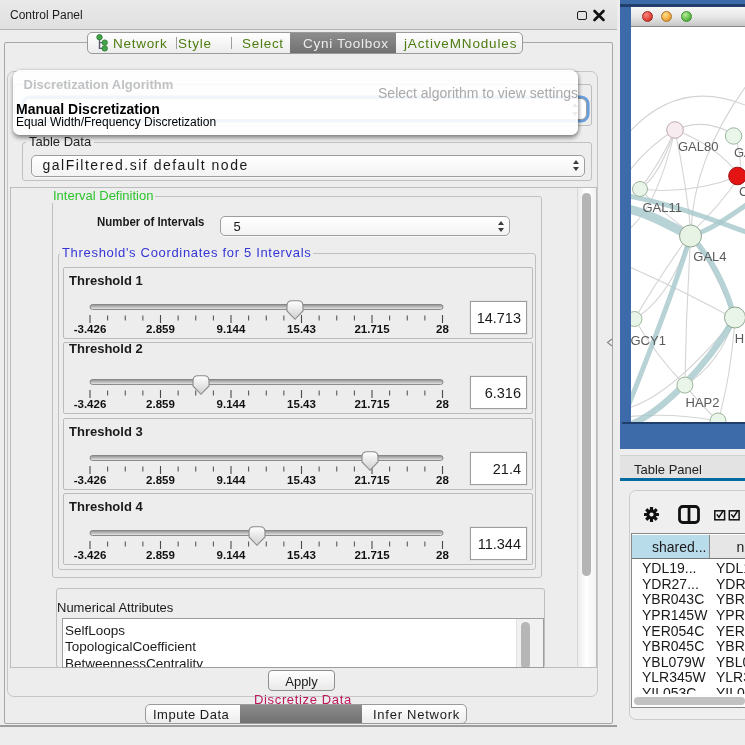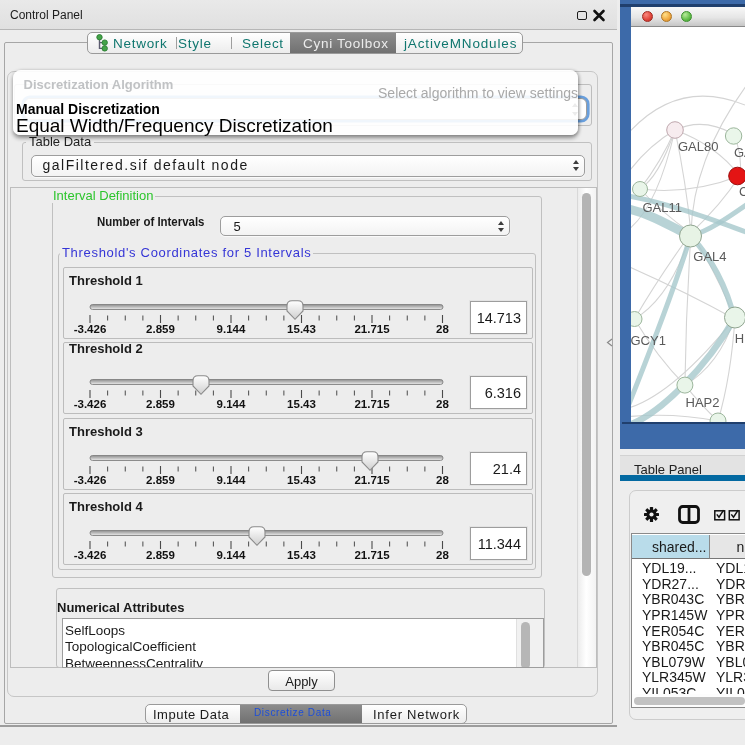--- a/index.html
+++ b/index.html
@@ -9,30 +9,30 @@
 
 #titlebar{left:0;top:0;width:617px;height:30px;background:linear-gradient(#e9e9e9,#e0e0e0);border-bottom:1px solid #b6b6b6}
 #title{left:10px;top:8px;font-size:12px;color:#1c1c1c}
 #winbox{left:577px;top:11px;width:10px;height:9px;border:1.6px solid #1c1c1c;border-radius:2px}
 #tabpane{left:4px;top:42px;width:609px;height:682px;border:1px solid #a6a6a6;border-radius:2px;background:#ededed}
 
 .strip{background:linear-gradient(#ffffff,#ececec);border:1px solid #9a9a9a;border-radius:5px}
 #topstrip{left:87px;top:32px;width:436px;height:22px}
 .darktab{background:linear-gradient(#8c8c8c,#717171)}
 #cynitab{left:290px;top:32px;width:106px;height:22px;border-top:1px solid #9a9a9a;border-bottom:1px solid #9a9a9a}
-.tabtxt{top:36px;font-size:13.5px;color:#0f766e;white-space:nowrap;letter-spacing:.72px}
+.tabtxt{top:36px;font-size:13.5px;color:#4d7c0f;white-space:nowrap;letter-spacing:.72px}
 .sep{top:37px;width:1px;height:12px;background:#9e9e9e}
 
 #grouptitle{left:23.5px;top:77px;font-weight:bold;font-size:13px;color:#c0c2c4;z-index:6}
 #alggroup{left:14px;top:84px;width:577.5px;height:42px;border:1px solid #bdbdbd;border-radius:3px}
 #focuscombo{left:24px;top:97.5px;width:563px;height:22px;border:1px solid #9d9d9d;border-radius:6px;background:#fff;box-shadow:0 0 0 2.6px rgba(86,148,217,.88)}
 #popup{left:13px;top:70px;width:565px;height:64.5px;background:rgba(255,255,255,.9);border-radius:8px 8px 7px 7px;box-shadow:0 2.5px 4px rgba(0,0,0,.42),2px 0 3px rgba(0,0,0,.12)}
 #popgray{left:0;top:15px;width:565px;text-align:right;color:#a9a9a9;font-size:14px}
 #popb{left:3px;top:30.5px;font-weight:bold;color:#000;font-size:14px}
-#popr{left:3px;top:44.5px;color:#000;font-size:19px}
+#popr{left:3px;top:44.5px;color:#000;font-size:12px}
 
 .group{border:1px solid #c0c0c0;border-radius:3px}
 #tdgroup{left:22px;top:142px;width:570px;height:39px}
 #tdlabel{left:26px;top:133.5px;padding:0 3px;color:#222;background:#ededed}
 .combo{border:1px solid #9d9d9d;border-radius:5px;background:linear-gradient(#ffffff,#f3f3f3);box-shadow:0 1px 1px rgba(255,255,255,.8)}
 #tdcombo{left:31px;top:154.5px;width:553.5px;height:22px}
 #tdcombo span{position:absolute;left:10.5px;top:1px;font-size:14px;letter-spacing:1.5px}
 .updown{position:absolute}
 .updown i,.updown b{position:absolute;left:0;width:0;height:0;border-left:3.5px solid transparent;border-right:3.5px solid transparent}
 .updown i{top:0;border-bottom:4.5px solid #3c3c3c}
@@ -51,21 +51,21 @@
 #noicombo span{position:absolute;left:13px;top:2px}
 #tcgroup{left:58px;top:253px;width:478px;height:317px}
 #tclabel{left:60px;top:244.5px;background:#ededed;padding:0 2px;color:#3535d6;letter-spacing:.68px}
 .tbox{left:63px;width:470px;height:72px;border:1px solid #bcbcbc;border-radius:2px}
 .ttitle{left:69px;font-weight:bold}
 .vbox{left:470px;width:56.5px;height:33px;background:#fff;border:1px solid #9d9d9d;box-shadow:0 0 0 1px #e3e3e3;text-align:right;padding:8px 4.5px 0 0;font-size:14.5px}
 .sldr{left:63px;width:470px;height:72px}
 
 #atgroup{left:56px;top:588px;width:489px;height:80px}
 #atlabel{left:59px;top:580px;background:#ededed;padding:0 2px;color:#3535d6;font-size:14px;letter-spacing:.32px}
-#numattr{left:57px;top:600px;font-weight:bold}
+#numattr{left:57px;top:600px;font-weight:normal}
 #attrlist{left:61.5px;top:618px;width:482px;height:50px;border:1px solid #9d9d9d;background:#fff;overflow:hidden;font-size:13.5px}
 #attrlist .li{position:absolute;left:2.5px}
 #lsb{left:453px;top:0px;width:28px;height:50px;background:#f1f1f1;border-left:1px solid #e0e0e0}
 #lsbthumb{left:4px;top:3px;width:9px;height:47px;background:#b6b6b6;border-radius:4.5px}
 
 #apply{left:268px;top:670px;width:67px;height:21px;border:1px solid #8f8f8f;border-radius:4px;background:linear-gradient(#ffffff,#e9e9e9);text-align:center;padding-top:2.5px}
 #botstrip{left:145px;top:704px;width:322px;height:20px}
 #disctab{left:240px;top:704px;width:122px;height:20px;border-top:1px solid #9a9a9a;border-bottom:1px solid #9a9a9a}
 .bottabtxt{top:707px;font-size:13px}
 #winbottom{left:0;top:725px;width:617px;height:1.5px;background:#9c9c9c}
@@ -73,21 +73,21 @@
 #netframe{left:620px;top:0;width:125px;height:449px;background:#3d6aa9}
 #netdark1{left:620px;top:4px;width:125px;height:2.5px;background:#203f6d}
 #nettb{left:631px;top:6.5px;width:114px;height:20px;background:linear-gradient(#f8f8f8 0%,#e6e6e6 55%,#c6c6c6 100%);border-bottom:1px solid #898989}
 .light{top:11px;width:11.4px;height:11.4px;border-radius:50%}
 #lred{left:642px;background:radial-gradient(circle at 35% 30%,#f9897f,#e0443a 60%,#b02c24);border:.8px solid #9f2921}
 #lyel{left:661px;background:radial-gradient(circle at 35% 30%,#ffe08a,#f0a73e 60%,#c6842c);border:.8px solid #ad7524}
 #lgrn{left:681px;background:radial-gradient(circle at 35% 30%,#b8eb9b,#61bd48 60%,#3f9a31);border:.8px solid #3c8f2e}
 #canvas{left:631px;top:27px;width:114px;height:395px;background:#fff}
 #netdark2{left:622px;top:421.5px;width:123px;height:2.5px;background:#203f6d}
 
-#tphead{left:620px;top:455px;width:125px;height:26px;background:#e3e3e3;border-top:1px solid #d2d2d2;border-bottom:6px solid #0369a1}
+#tphead{left:620px;top:455px;width:125px;height:26px;background:#e3e3e3;border-top:1px solid #d2d2d2;border-bottom:3px solid #0369a1}
 #tphead span{position:absolute;left:14px;top:5.5px;color:#222}
 #tppanel{left:629px;top:490px;width:125px;height:230px;background:#efefef;border:1px solid #cccccc;border-radius:7px}
 #tbl{left:631px;top:533px;width:114px;height:175px;border:1px solid #8a8a8a;border-right:none;background:#fff}
 #th1{left:632px;top:534.5px;width:77.5px;height:24px;background:#b9dcea;border-right:1.5px solid #8a8a8a;border-bottom:1.5px solid #777;padding:4.5px 0 0 20px;font-size:14px}
 #th2{left:709.5px;top:534.5px;width:35.5px;height:24px;background:#e6e6e6;border-bottom:1.5px solid #777;padding:4.5px 0 0 27px;font-size:14px}
 #rows{left:632px;top:560px;width:113px;height:134px;overflow:hidden;font-size:14px}
 .r1{position:absolute;left:10px;white-space:nowrap}
 .r2{position:absolute;left:84px;white-space:nowrap}
 #hsb{left:632px;top:694px;width:113px;height:13px;background:#fdfdfd}
 #hsbthumb{left:634px;top:696.5px;width:111px;height:8px;background:#c2c2c2;border-radius:4px}
@@ -347,21 +347,21 @@
     <div class="abs" id="popgray">Select algorithm to view settings</div>
     <div class="abs" id="popb">Manual Discretization</div>
     <div class="abs" id="popr">Equal Width/Frequency Discretization</div>
   </div>
   <div class="abs" id="grouptitle">Discretization Algorithm</div>
 
   <div class="abs" id="apply">Apply</div>
   <div class="abs strip" id="botstrip"></div>
   <div class="abs darktab" id="disctab"></div>
   <div class="abs bottabtxt" style="left:153px;letter-spacing:.5px">Impute Data</div>
-  <div class="abs bottabtxtx" style="left:254px;color:#1d4ed8;position:absolute;top:707px;font-size:10px;letter-spacing:.65px">Discretize Data</div>
+  <div class="abs bottabtxtx" style="left:254px;color:#be185d;position:absolute;top:692px;font-size:13px;letter-spacing:.65px">Discretize Data</div>
   <div class="abs bottabtxt" style="left:373px;letter-spacing:.75px">Infer Network</div>
   <div class="abs" id="winbottom"></div>
   <svg class="abs" style="left:606px;top:338px" width="8" height="9" viewBox="0 0 8 9">
       <path d="M6 1 L1.5 4.5 L6 8" stroke="#8a8a8a" stroke-width="1.2" fill="none"></path>
     </svg>
 
   <div class="abs" id="netframe"></div>
   <div class="abs" id="netdark1"></div>
   <div class="abs" id="nettb"></div>
   <div class="abs light" id="lred"></div>

